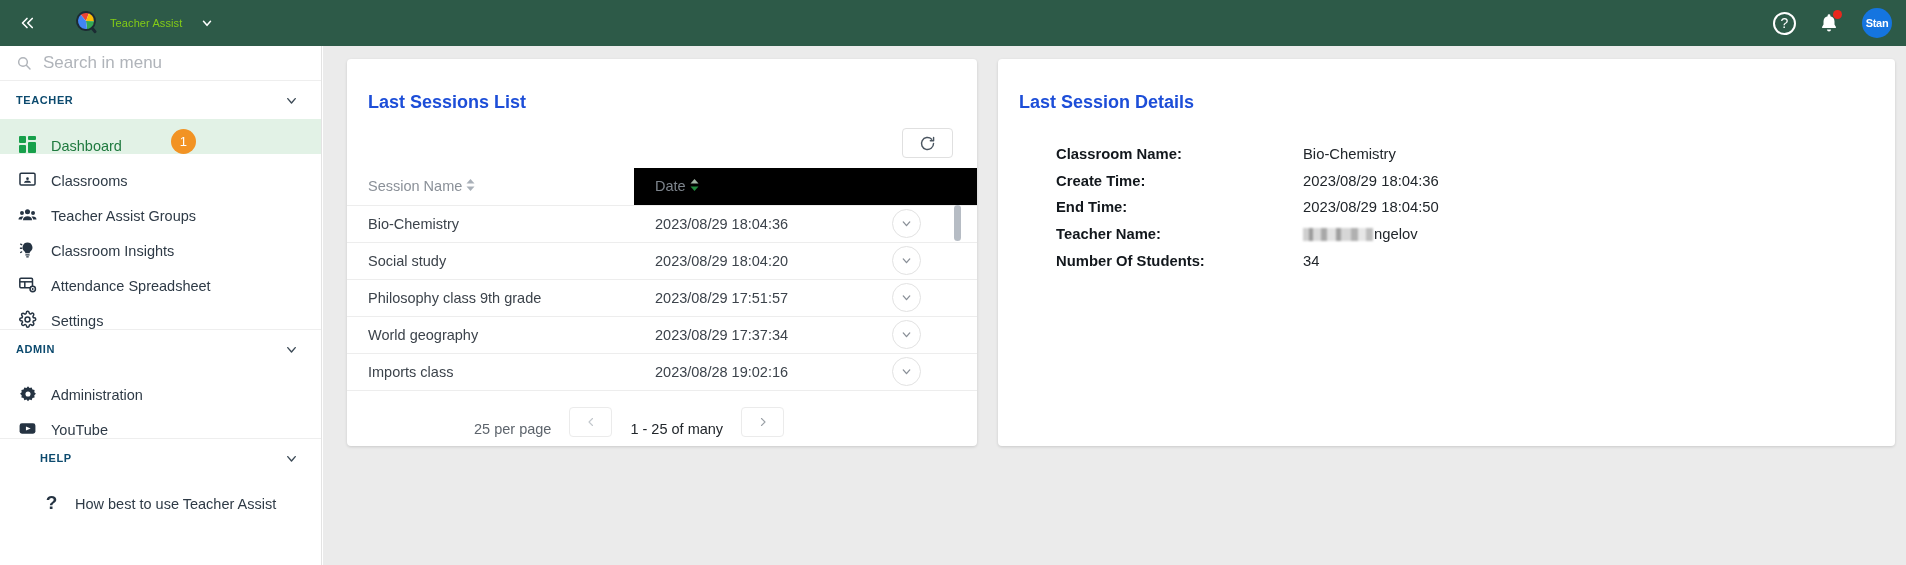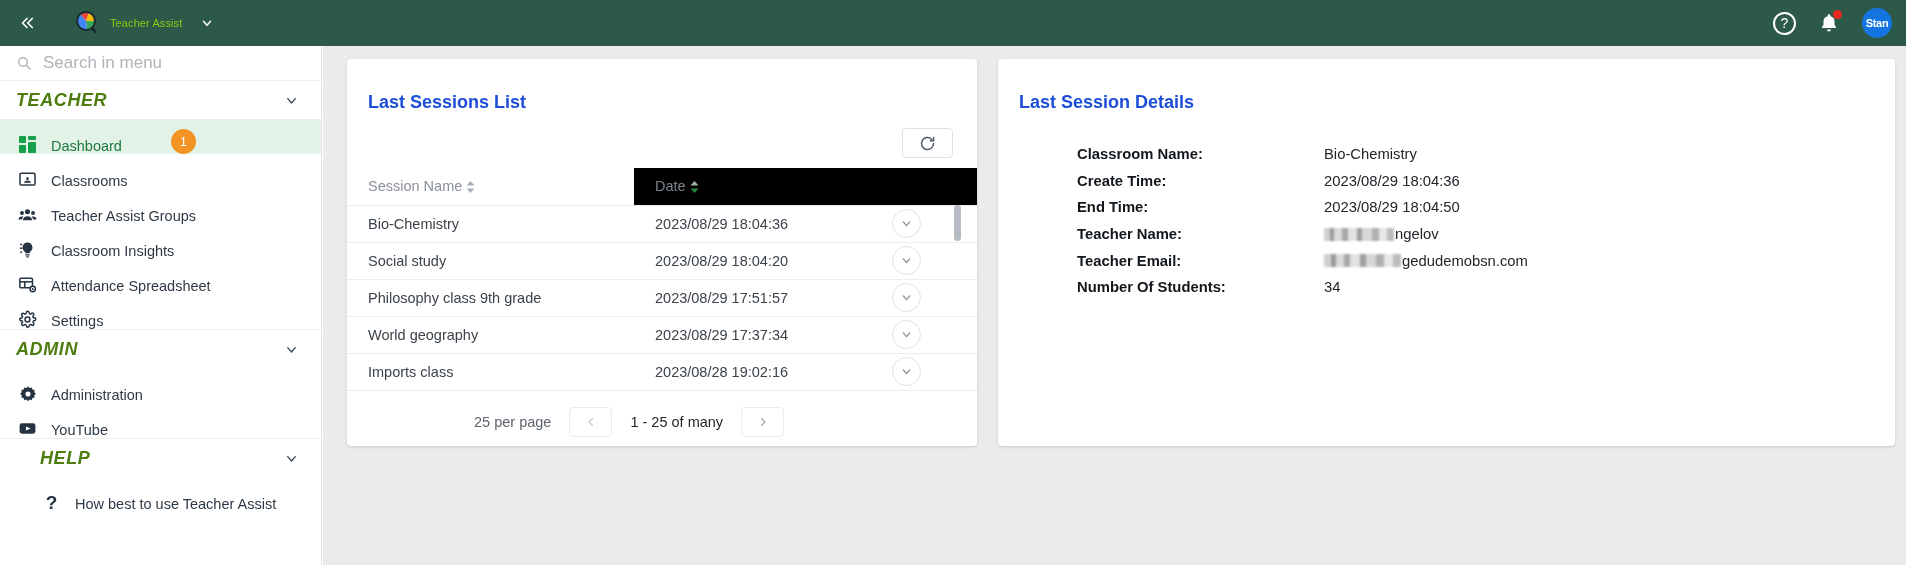--- a/index.html
+++ b/index.html
@@ -83,23 +83,22 @@
   }
   .search-input::placeholder { color: #b0b4ba; }
 
   .nav-section { border-bottom: 1px solid #eeeeee; }
   .nav-section:last-of-type { border-bottom: none; padding-left: 24px; }
   .section-head {
     height: 38px; display: flex; align-items: center;
     padding: 0 22px 0 16px; cursor: pointer;
   }
   .section-title {
-    font-size: 18px; font-weight: bold; color: #4d7c0f;
+    font-size: 11px; font-weight: bold; color: #0c4a6e;
     letter-spacing: .6px;
-    font-style: italic;
   }
   .section-caret {
     margin-left: auto; color: #3c4a56; font-size: 12px;
     display: flex; align-items: center;
   }
   .nav-item {
     height: 35px; display: flex; align-items: flex-end;
     gap: 14px; padding: 0 16px 0 18px;
     cursor: pointer; position: relative;
   }
@@ -152,21 +151,21 @@
     color: #4a5560;
   }
   .table-wrap { position: relative; margin-top: 10px; }
   .tbl { width: 100%; border-collapse: collapse; table-layout: fixed; }
   .tbl th {
     height: 37px; text-align: left; font-weight: normal;
     font-size: 14.5px; color: #8a9098;
     padding-left: 21px; vertical-align: middle;
   }
   .tbl th.sorted { background: #000000; color: #7e858d; margin-top: 39px; }
-  .th-inner { display: flex; align-items: flex-end; gap: 3px; }
+  .th-inner { display: flex; align-items: flex-start; gap: 3px; }
   .col-name { width: 287px; }
   .col-date { width: 252px; }
   .col-act  { width: 91px; }
   .tbl td {
     height: 37px; font-size: 14.5px; color: #3c434b;
     padding-left: 21px; border-top: 1px solid #ededed;
     vertical-align: middle; white-space: nowrap;
   }
   .tbl td.act { padding-left: 0; }
   .chev-btn {
@@ -177,36 +176,36 @@
   }
   .tbl-scrollbar {
     position: absolute; right: 16px; top: 37px;
     width: 7px; height: 148px; background: transparent;
   }
   .tbl-thumb {
     width: 7px; height: 36px; border-radius: 4px;
     background: #b6bcc4;
   }
   .pager {
-    display: flex; align-items: center; gap: 18px;
+    display: flex; align-items: flex-end; gap: 18px;
     padding: 16px 0 0 127px; border-top: 1px solid #ededed;
     margin-top: 0;
   }
   .pager-label { font-size: 14.5px; color: #5d646c; }
   .pager-btn {
     width: 43px; height: 30px; border: 1px solid #ebebeb;
     border-radius: 4px; background: #ffffff; cursor: pointer;
     display: flex; align-items: center; justify-content: center;
     color: #b9bec4; font-size: 14px;
   }
   .pager-range { font-size: 14.5px; color: #21262b; white-space: nowrap; }
 
   
   .details-list { padding: 28px 0 0 58px; }
-  .d-row { display: flex; height: 26.6px; align-items: center; margin-left: 21px; }
+  .d-row { display: flex; height: 26.6px; align-items: center; }
   .d-key {
     width: 247px; font-size: 14.8px; font-weight: bold; color: #12171c;
   }
   .d-val { font-size: 14.8px; color: #21262b; display: flex; align-items: center; }
   .redact {
     display: inline-block; height: 13px;
     background: linear-gradient(90deg,#cfcfcf 0 9%,#9a9a9a 9% 15%,#dadada 15% 26%,
       #a8a8a8 26% 34%,#e2e2e2 34% 47%,#9f9f9f 47% 55%,#d6d6d6 55% 68%,
       #b0b0b0 68% 78%,#e6e6e6 78% 90%,#bdbdbd 90% 100%);
     filter: blur(1.1px); vertical-align: middle; margin-right: 1px;
@@ -534,25 +533,18 @@
         <span class="d-val">2023/08/29 18:04:50</span>
       </div>
       <div class="d-row">
         <span class="d-key">Teacher Name:</span>
         <span class="d-val">
             <span class="redact" style="width:70px"></span>
             <span>ngelov</span>
           </span>
       </div>
       <div class="d-row">
-        <span class="d-key">Teacher Email:</span>
-        <span class="d-val">
-            <span class="redact" style="width:77px"></span>
-            <span>gedudemobsn.com</span>
-          </span>
-      </div>
-      <div class="d-row">
         <span class="d-key">Number Of Students:</span>
         <span class="d-val">34</span>
       </div>
     </div>
   </div>
 </div>
 
 </body></html>

